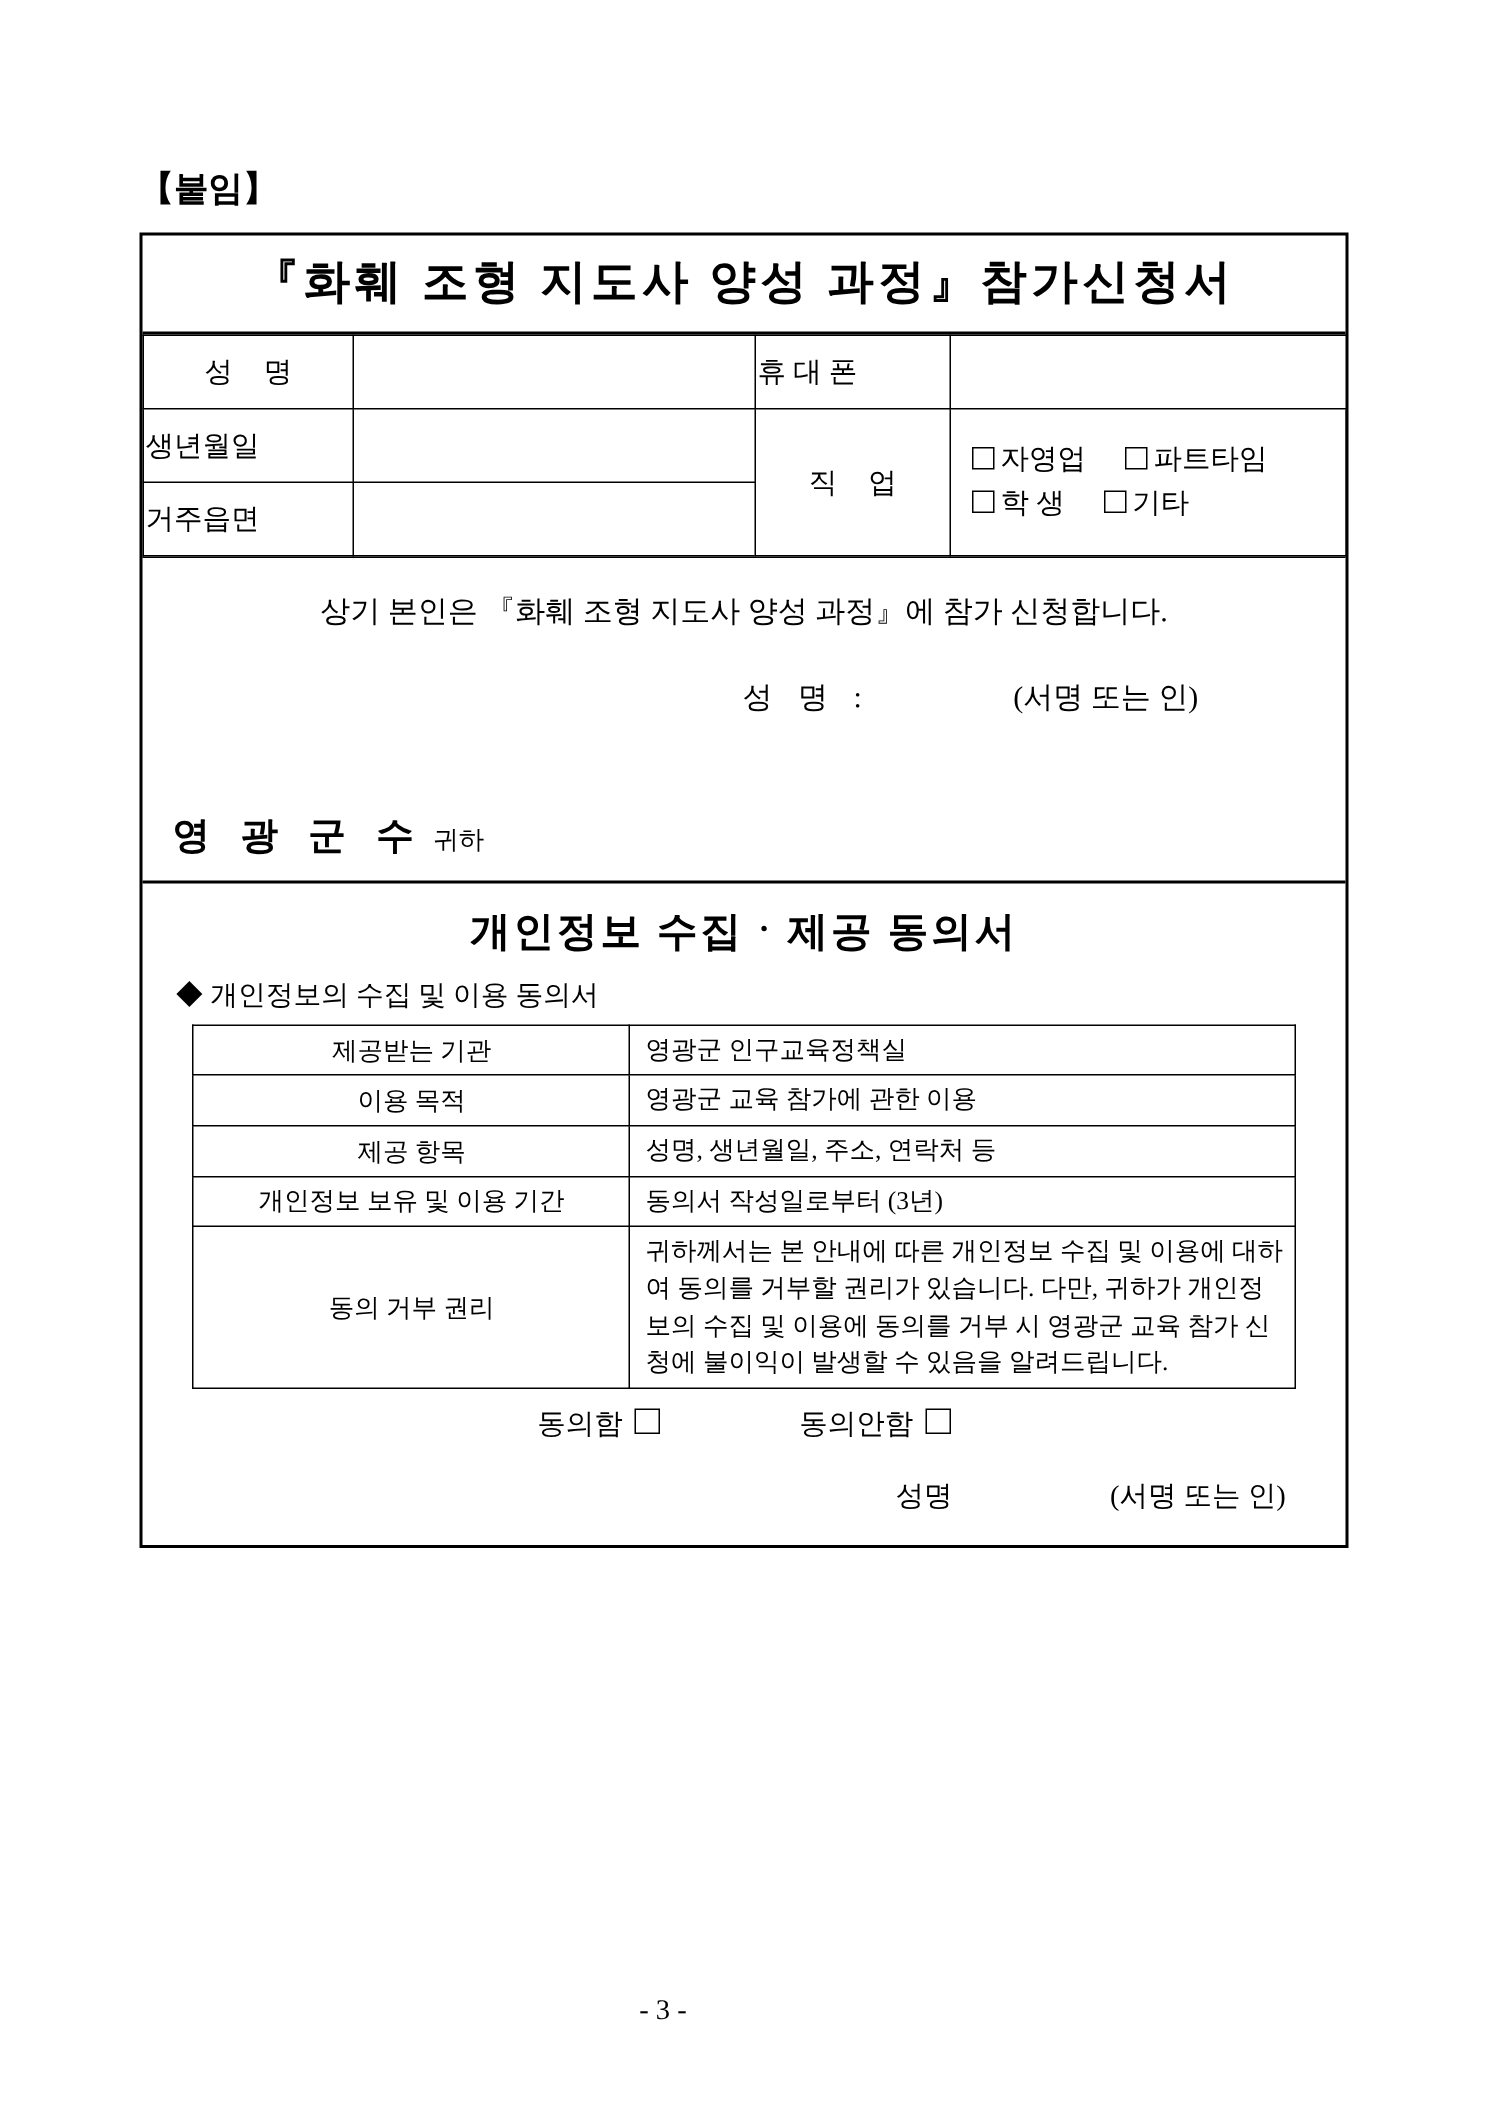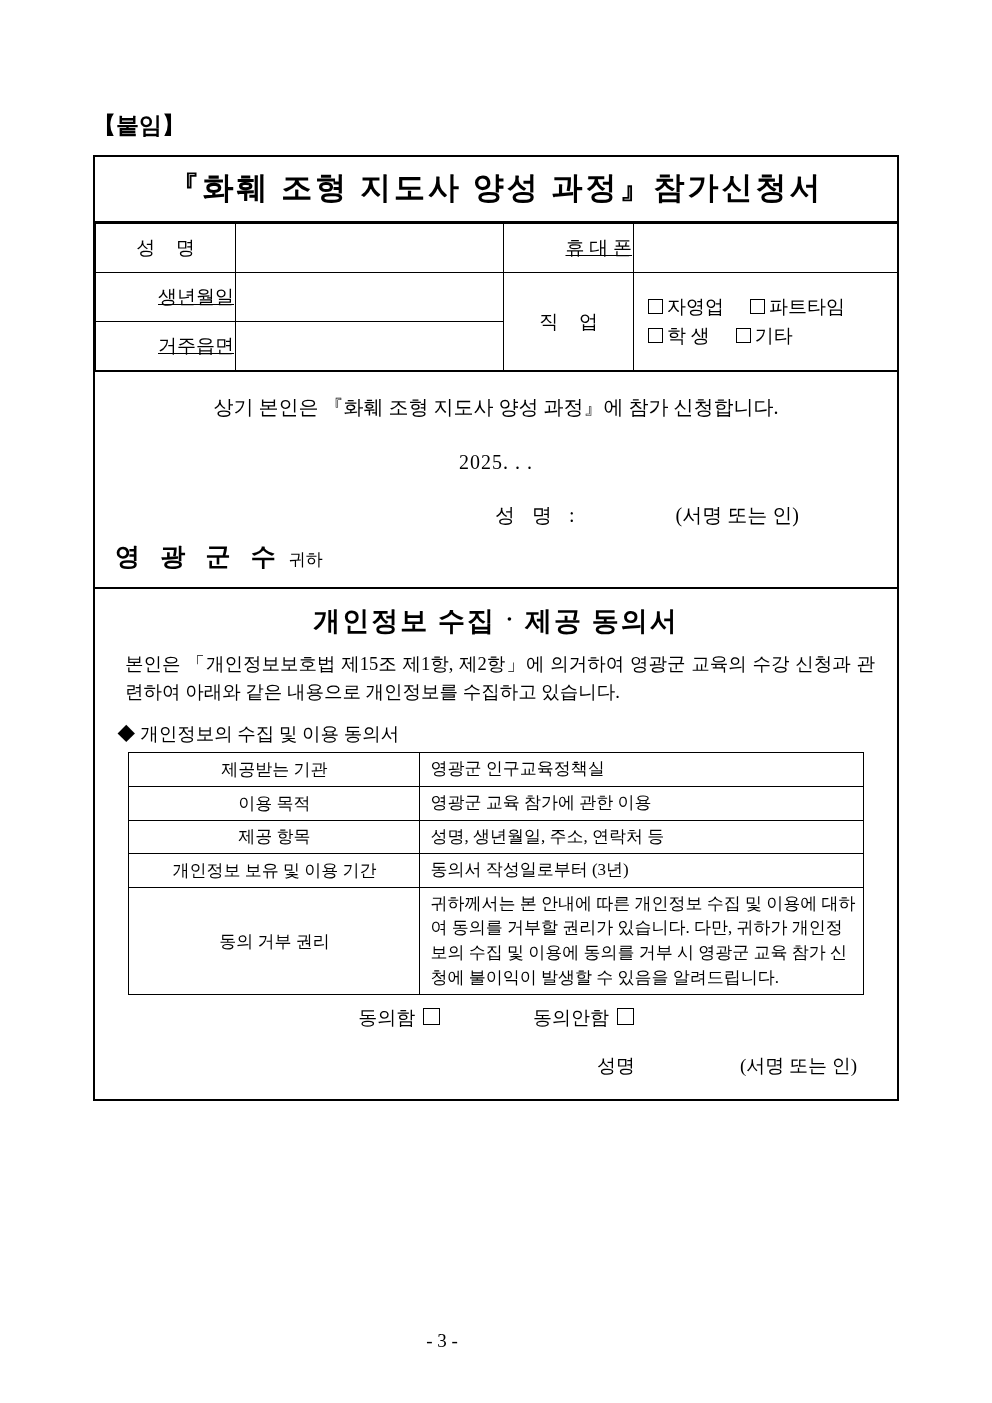--- a/index.html
+++ b/index.html
@@ -60,23 +60,22 @@
     height: 46px;
     font-size: 19px;
     vertical-align: middle;
   }
   table.info td.lbl {
     text-align: center;
     letter-spacing: 8px;
     text-indent: 8px;
   }
   table.info td.lbl2 {
-    text-align: right;
+    text-align: left;
     letter-spacing: 0px;
-    text-decoration: underline;
   }
   table.info td.blank { background: #fff; }
   td.noleft { border-left: none; }
   td.noright { border-right: none; margin-top: 16px; }
   .job-cell {
     padding: 4px 10px 4px 14px;
     font-size: 19px;
     line-height: 1.5;
   }
   .cbx {
@@ -254,32 +253,30 @@
       </tr>
       <tr>
         <td class="lbl2 noleft">거주읍면</td>
         <td class="blank"></td>
       </tr>
     </tbody>
       </table>
 
     <div class="statement">
       <div class="stmt-line">상기 본인은 『화훼 조형 지도사 양성 과정』에 참가 신청합니다.</div>
-      <div class="stmt-date">2025.      .     .</div>
       <div class="stmt-sign">
         <span class="nm">성    명 :</span><span class="paren">(서명 또는 인)</span>
       </div>
       <div class="stmt-to">
         <span>영 광 군 수</span><span class="sub">귀하</span>
       </div>
     </div>
 
     <div class="consent">
       <div class="consent-title">개인정보 수집ㆍ제공 동의서</div>
-      <p class="consent-p">본인은 「개인정보보호법 제15조 제1항, 제2항」에 의거하여 영광군 교육의 수강 신청과 관련하여 아래와 같은 내용으로 개인정보를 수집하고 있습니다.</p>
       <p class="consent-sub">◆ 개인정보의 수집 및 이용 동의서</p>
 
       <table class="agree">
         <tbody>
             <tr>
           <td class="k">제공받는 기관</td>
           <td class="v">영광군 인구교육정책실</td>
         </tr>
         <tr>
           <td class="k">이용 목적</td>

